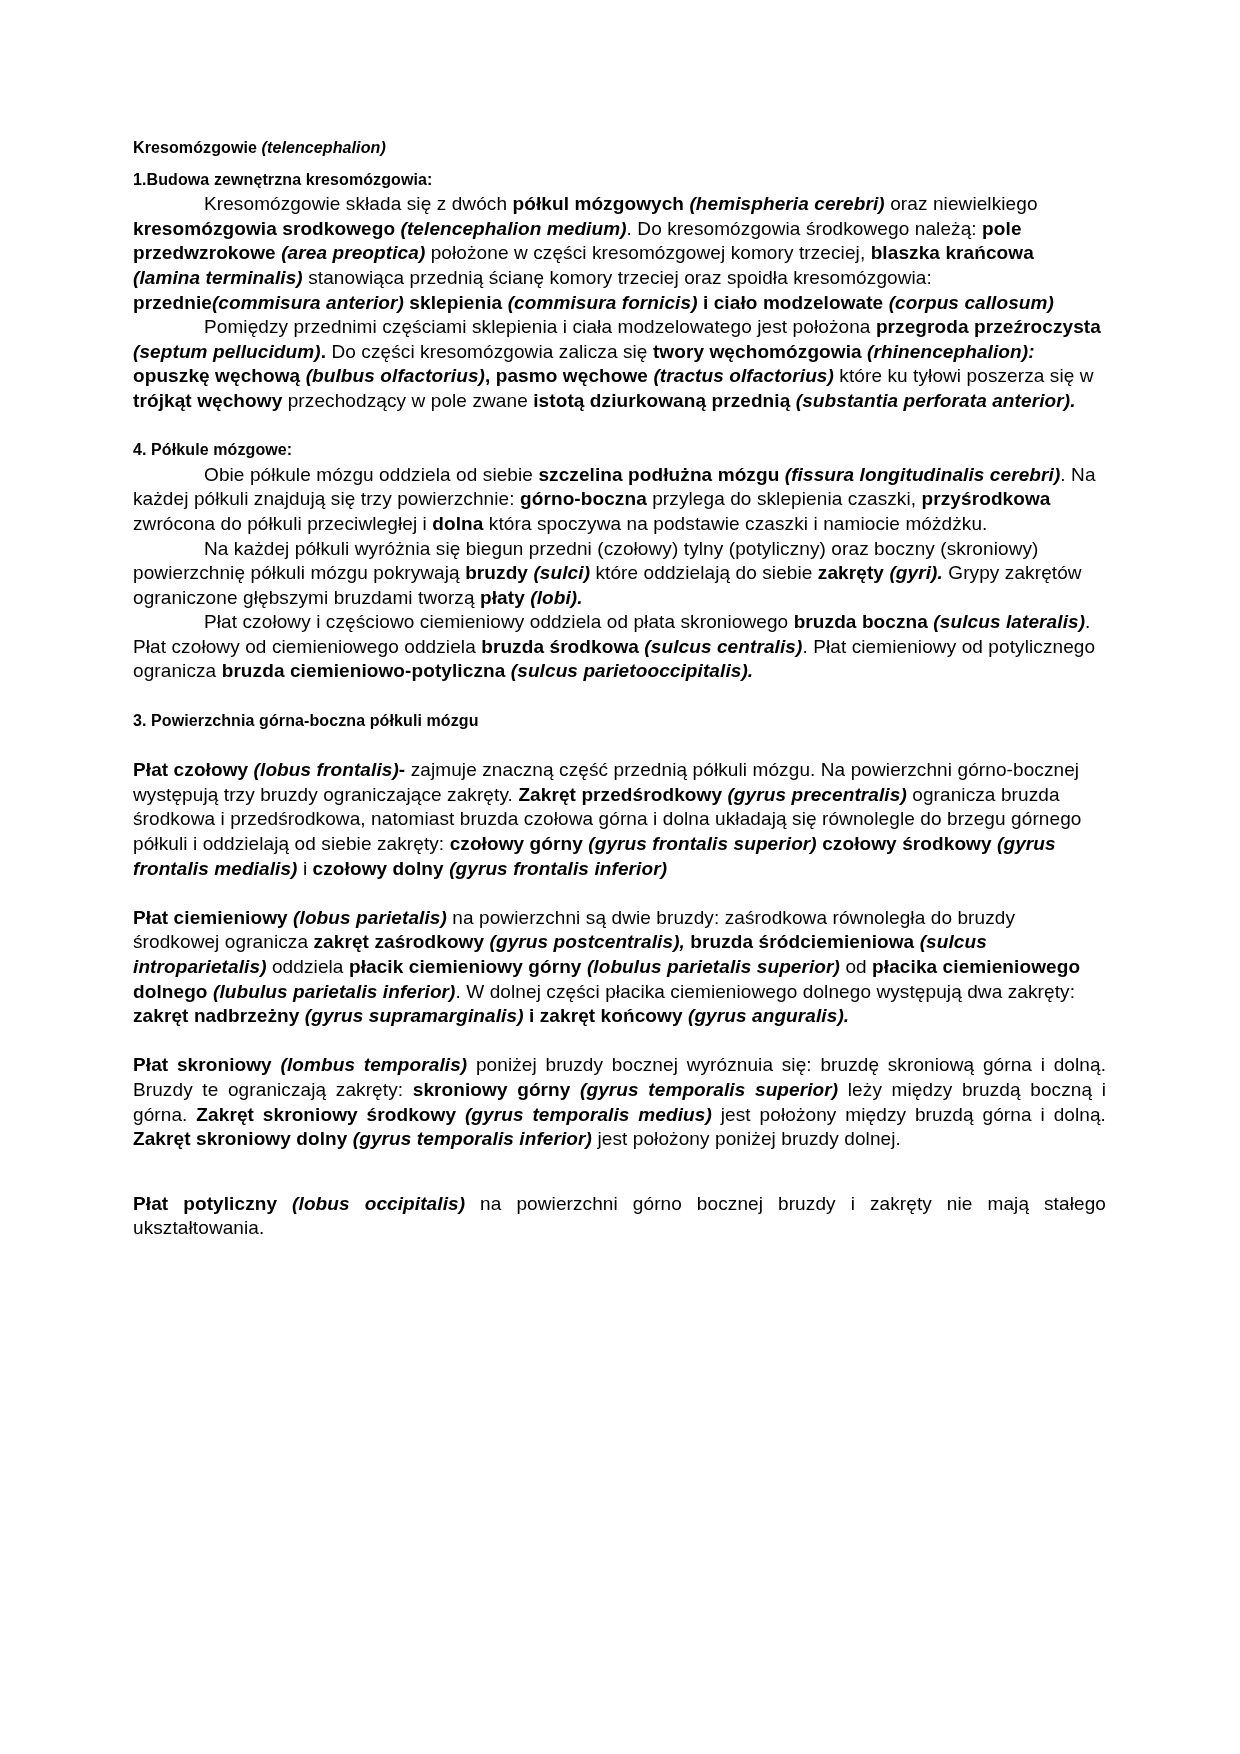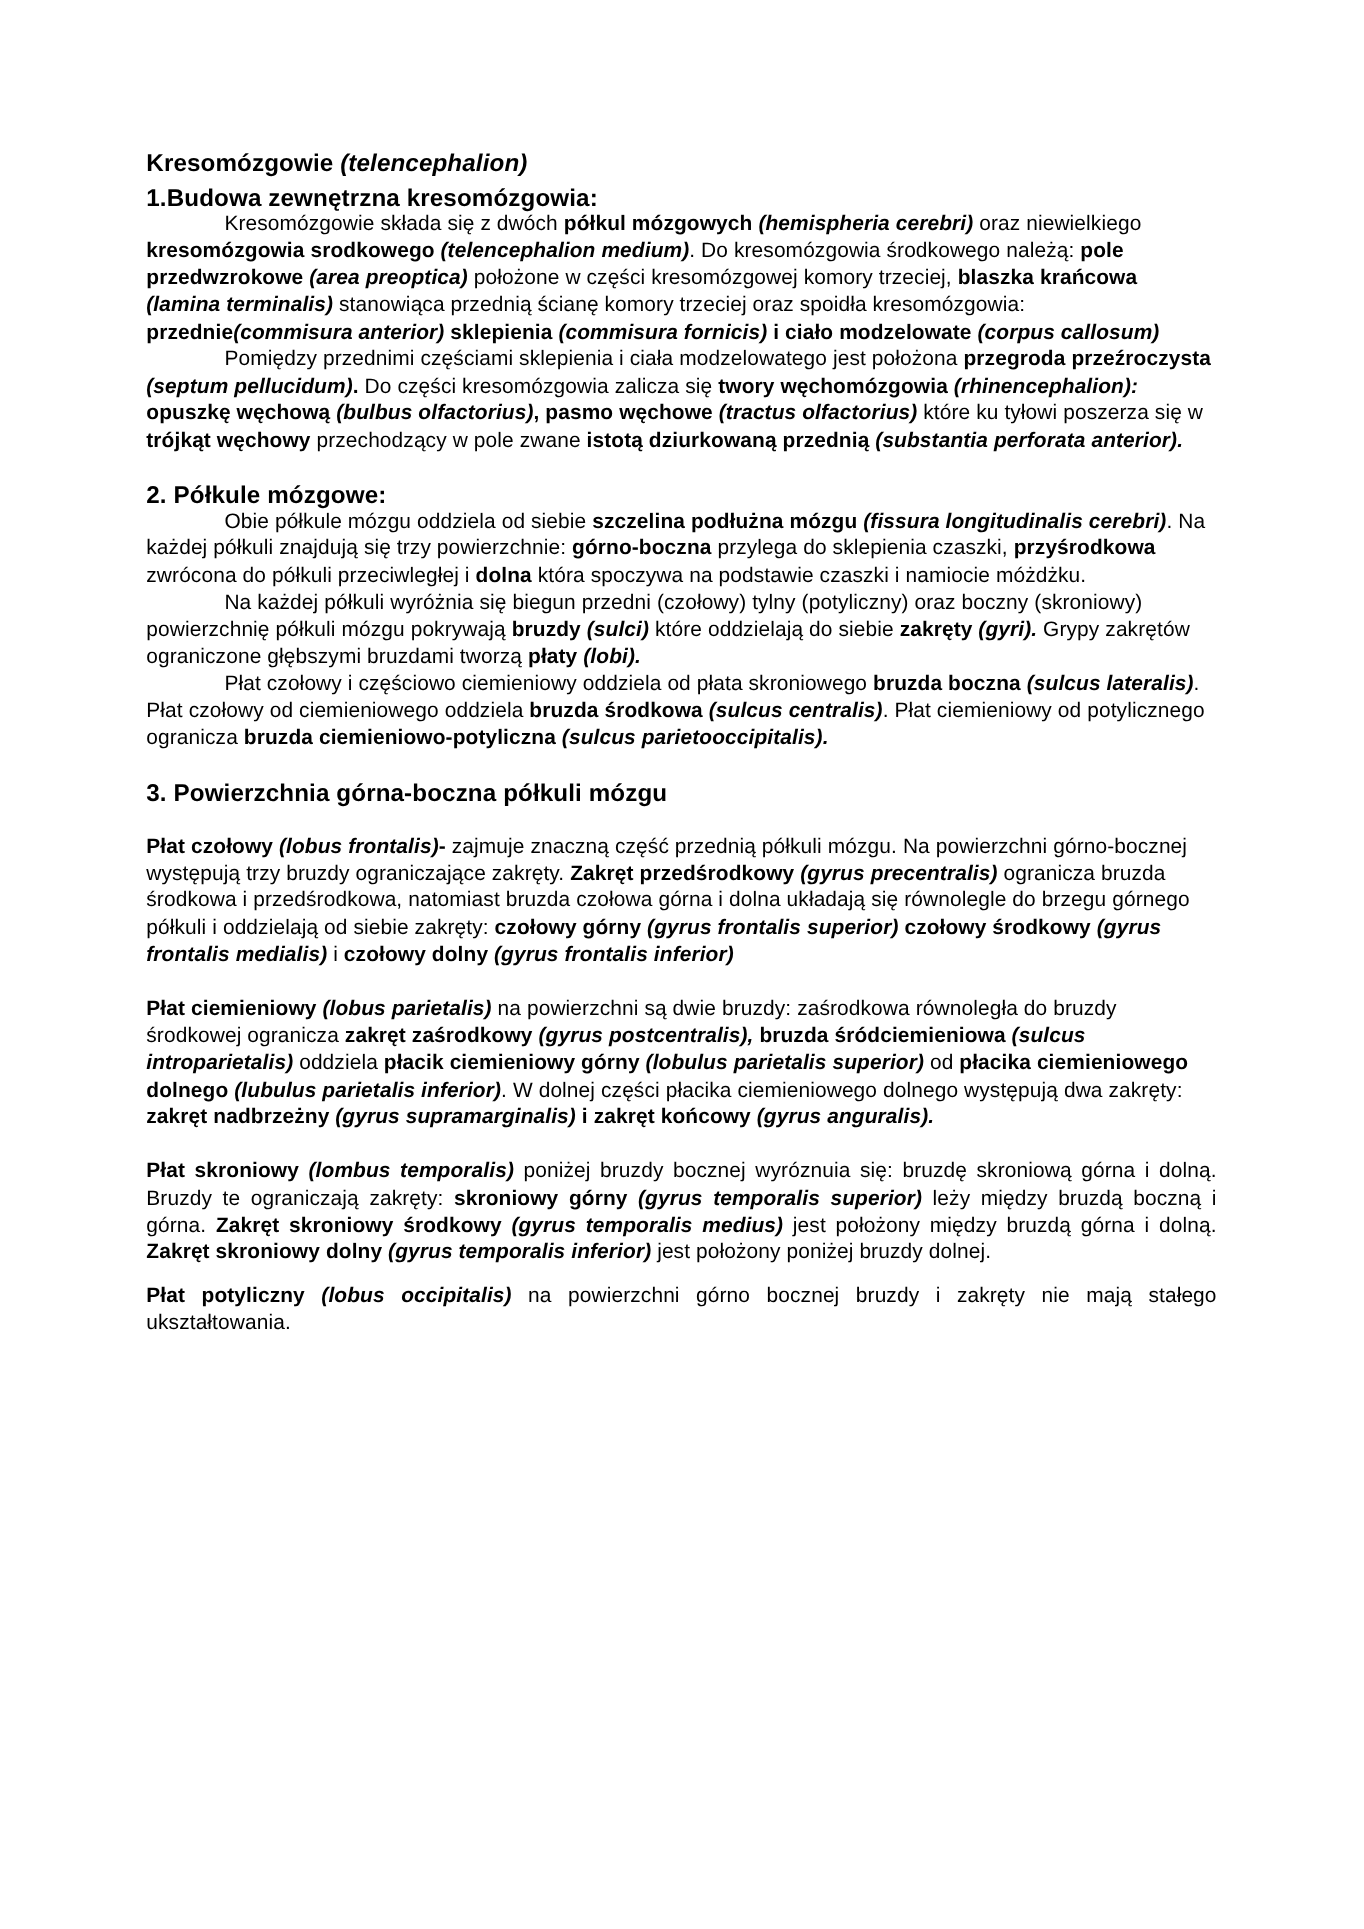--- a/index.html
+++ b/index.html
@@ -24,44 +24,44 @@
     font-size: 19px;
     line-height: 24.6px;
     letter-spacing: 0.1px;
     color: #000000;
   }
   .content p {
     margin: 0;
     padding: 0;
   }
   .title, .heading {
-    font-size: 22px;
+    font-size: 16px;
   }
   .indent {
     text-indent: 71px;
   }
   .justify {
     text-align: justify;
   }
   .s-n  { font-weight: 400; font-style: normal; text-align: center; }
   .s-b  { font-weight: 700; font-style: normal; }
   .s-bi { font-weight: 700; font-style: italic; }
 </style>
 </head>
 <body>
 
 <div class="page">
   <div class="content" id="doc-content" style="color: rgb(0, 0, 0);">
       <p class="title"><span class="s-b">Kresomózgowie </span><span class="s-bi">(telencephalion)</span></p>
       <p class="heading" style="margin-top: 7px;"><span class="s-b">1.Budowa zewnętrzna kresomózgowia:</span></p>
       <p class="para indent"><span class="s-n">Kresomózgowie składa się z dwóch </span><span class="s-b">półkul mózgowych </span><span class="s-bi">(hemispheria cerebri)</span><span class="s-n"> oraz niewielkiego </span><span class="s-b">kresomózgowia srodkowego </span><span class="s-bi">(telencephalion medium)</span><span class="s-n">. Do kresomózgowia środkowego należą: </span><span class="s-b">pole przedwzrokowe </span><span class="s-bi">(area preoptica)</span><span class="s-n"> położone w części kresomózgowej komory trzeciej, </span><span class="s-b">blaszka krańcowa </span><span class="s-bi">(lamina terminalis)</span><span class="s-n"> stanowiąca przednią ścianę komory trzeciej oraz spoidła kresomózgowia: </span><span class="s-b">przednie</span><span class="s-bi">(commisura anterior)</span><span class="s-b"> sklepienia </span><span class="s-bi">(commisura fornicis)</span><span class="s-b"> i ciało modzelowate </span><span class="s-bi">(corpus callosum)</span></p>
       <p class="para indent"><span class="s-n">Pomiędzy przednimi częściami sklepienia i ciała modzelowatego jest położona </span><span class="s-b">przegroda przeźroczysta </span><span class="s-bi">(septum pellucidum)</span><span class="s-b">. </span><span class="s-n">Do części kresomózgowia zalicza się </span><span class="s-b">twory węchomózgowia </span><span class="s-bi">(rhinencephalion):</span><span class="s-b"> opuszkę węchową </span><span class="s-bi">(bulbus olfactorius)</span><span class="s-b">, </span><span class="s-b">pasmo węchowe </span><span class="s-bi">(tractus olfactorius)</span><span class="s-n"> które ku tyłowi poszerza się w </span><span class="s-b">trójkąt węchowy </span><span class="s-n">przechodzący w pole zwane </span><span class="s-b">istotą dziurkowaną przednią </span><span class="s-bi">(substantia perforata anterior).</span></p>
-      <p class="heading" style="margin-top: 24.6px;"><span class="s-b">2. Półkule mózgowe:</span></p>
+      <p class="heading" style="margin-top: 24.6px;"><span class="s-b">4. Półkule mózgowe:</span></p>
       <p class="para indent"><span class="s-n">Obie półkule mózgu oddziela od siebie </span><span class="s-b">szczelina podłużna mózgu </span><span class="s-bi">(fissura longitudinalis cerebri)</span><span class="s-n">. Na każdej półkuli znajdują się trzy powierzchnie: </span><span class="s-b">górno-boczna </span><span class="s-n">przylega do sklepienia czaszki, </span><span class="s-b">przyśrodkowa </span><span class="s-n">zwrócona do półkuli przeciwległej i </span><span class="s-b">dolna </span><span class="s-n">która spoczywa na podstawie czaszki i namiocie móżdżku.</span></p>
       <p class="para indent"><span class="s-n">Na każdej półkuli wyróżnia się biegun przedni (czołowy) tylny (potyliczny) oraz boczny (skroniowy) powierzchnię półkuli mózgu pokrywają </span><span class="s-b">bruzdy </span><span class="s-bi">(sulci)</span><span class="s-n"> które oddzielają do siebie </span><span class="s-b">zakręty </span><span class="s-bi">(gyri).</span><span class="s-n"> Grypy zakrętów ograniczone głębszymi bruzdami tworzą </span><span class="s-b">płaty </span><span class="s-bi">(lobi).</span></p>
       <p class="para indent"><span class="s-n">Płat czołowy i częściowo ciemieniowy oddziela od płata skroniowego </span><span class="s-b">bruzda boczna </span><span class="s-bi">(sulcus lateralis)</span><span class="s-n">. Płat czołowy od ciemieniowego oddziela </span><span class="s-b">bruzda środkowa </span><span class="s-bi">(sulcus centralis)</span><span class="s-n">. Płat ciemieniowy od potylicznego ogranicza </span><span class="s-b">bruzda ciemieniowo-potyliczna </span><span class="s-bi">(sulcus parietooccipitalis).</span></p>
       <p class="heading" style="margin-top: 25px;"><span class="s-b">3. Powierzchnia górna-boczna półkuli mózgu</span></p>
       <p class="para" style="margin-top: 24.6px;"><span class="s-b">Płat czołowy </span><span class="s-bi">(lobus frontalis)</span><span class="s-b">- </span><span class="s-n">zajmuje znaczną część przednią półkuli mózgu. Na powierzchni górno-bocznej występują trzy bruzdy ograniczające zakręty. </span><span class="s-b">Zakręt przedśrodkowy </span><span class="s-bi">(gyrus precentralis)</span><span class="s-n"> ogranicza bruzda środkowa i przedśrodkowa, natomiast bruzda czołowa górna i dolna układają się równolegle do brzegu górnego półkuli i oddzielają od siebie zakręty: </span><span class="s-b">czołowy górny </span><span class="s-bi">(gyrus frontalis superior)</span><span class="s-b"> czołowy środkowy </span><span class="s-bi">(gyrus frontalis medialis)</span><span class="s-n"> i </span><span class="s-b">czołowy dolny </span><span class="s-bi">(gyrus frontalis inferior)</span></p>
       <p class="para" style="margin-top: 24.6px;"><span class="s-b">Płat ciemieniowy </span><span class="s-bi">(lobus parietalis)</span><span class="s-n"> na powierzchni są dwie bruzdy: zaśrodkowa równoległa do bruzdy środkowej  ogranicza </span><span class="s-b">zakręt zaśrodkowy </span><span class="s-bi">(gyrus postcentralis),</span><span class="s-n"> </span><span class="s-b">bruzda śródciemieniowa </span><span class="s-bi">(sulcus introparietalis)</span><span class="s-n"> oddziela </span><span class="s-b">płacik ciemieniowy górny </span><span class="s-bi">(lobulus parietalis superior)</span><span class="s-n"> od </span><span class="s-b">płacika ciemieniowego dolnego </span><span class="s-bi">(lubulus parietalis inferior)</span><span class="s-n">. W dolnej części płacika ciemieniowego dolnego występują dwa zakręty: </span><span class="s-b">zakręt nadbrzeżny </span><span class="s-bi">(gyrus supramarginalis)</span><span class="s-b"> i zakręt końcowy </span><span class="s-bi">(gyrus anguralis).</span></p>
       <p class="para justify" style="margin-top: 24.6px;"><span class="s-b">Płat skroniowy </span><span class="s-bi">(lombus temporalis)</span><span class="s-n"> poniżej bruzdy bocznej wyróznuia się: bruzdę skroniową górna i dolną. Bruzdy te ograniczają zakręty: </span><span class="s-b">skroniowy górny </span><span class="s-bi">(gyrus temporalis superior)</span><span class="s-n"> leży między bruzdą boczną i górna. </span><span class="s-b">Zakręt skroniowy środkowy </span><span class="s-bi">(gyrus temporalis medius)</span><span class="s-n"> jest położony między bruzdą górna i dolną. </span><span class="s-b">Zakręt skroniowy dolny </span><span class="s-bi">(gyrus temporalis inferior)</span><span class="s-n"> jest położony poniżej bruzdy dolnej.</span></p>
-      <p class="para justify" style="margin-top: 15px;"><span class="s-b">Płat potyliczny </span><span class="s-bi">(lobus occipitalis)</span><span class="s-n"> na powierzchni górno bocznej bruzdy i zakręty nie mają stałego ukształtowania.</span></p>
+      <p class="para justify" style="margin-top: 40px;"><span class="s-b">Płat potyliczny </span><span class="s-bi">(lobus occipitalis)</span><span class="s-n"> na powierzchni górno bocznej bruzdy i zakręty nie mają stałego ukształtowania.</span></p>
     </div>
 </div>
 
 </body></html>

